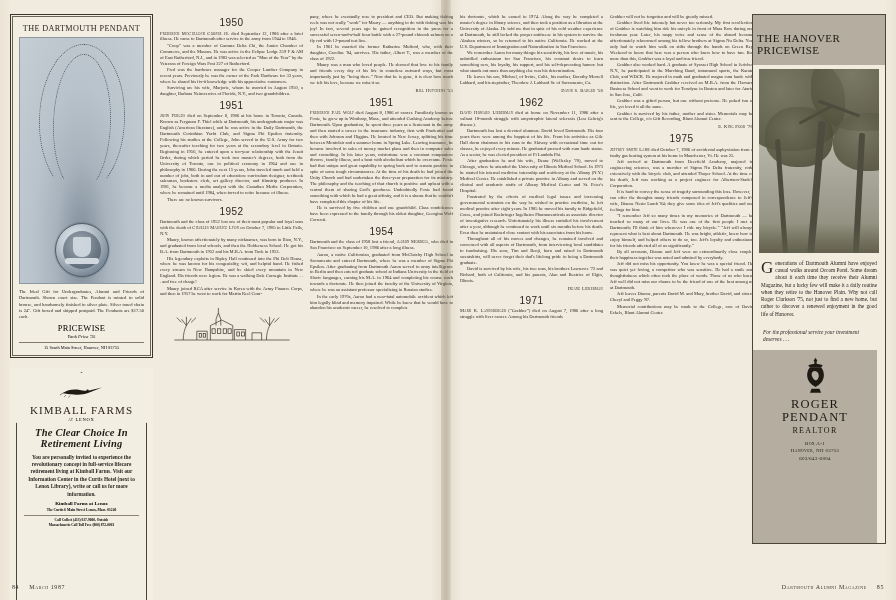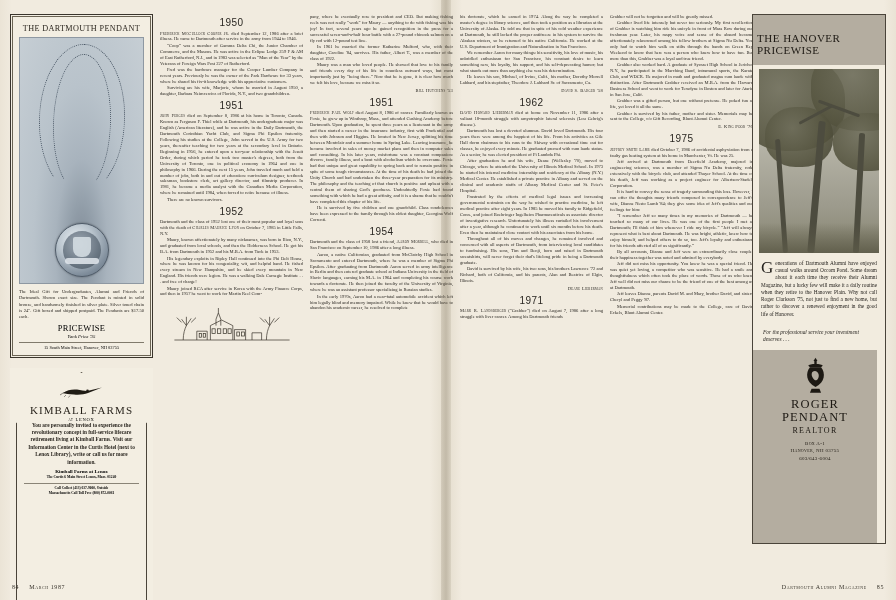--- a/index.html
+++ b/index.html
@@ -419,20 +419,24 @@
         <div class="kimball-frame"></div>
         <div class="kimball-content">
           <svg class="pheasant" viewBox="0 0 92 26">
             <path d="M8 16 C16 10 26 8 36 9 C44 10 50 12 56 12 L86 5 L58 16 C50 19 40 20 30 19 C20 18 12 18 8 16 Z" fill="#201c15"></path>
             <circle cx="57" cy="11.5" r="2.6" fill="#201c15"></circle>
             <path d="M2 20 C8 15 16 13 24 14" stroke="#201c15" stroke-width="1.1" fill="none"></path>
             <path d="M14 20 L10 24 M22 21 L19 25" stroke="#201c15" stroke-width="0.9"></path>
           </svg>
           <div class="kimball-name">KIMBALL FARMS</div>
           <div class="kimball-sub">at LENOX</div>
+          <div class="kimball-head">
+            <div>The Clear Choice In</div>
+            <div>Retirement Living</div>
+          </div>
           <div class="kimball-body">You are personally invited to experience the revolutionary concept in full-service lifecare retirement living at Kimball Farms. Visit our Information Center in the Curtis Hotel (next to Lenox Library), write or call us for more information.</div>
           <div class="kimball-co">Kimball Farms at Lenox</div>
           <div class="kimball-addr">The Curtis  6 Main Street  Lenox, Mass. 01240</div>
           <div class="kimball-phone">
             <div>Call Collect (413) 637-9000, Outside</div>
             <div>Massachusetts Call Toll Free (800) 872-0061</div>
           </div>
         </div>
       </div>
     </div>

